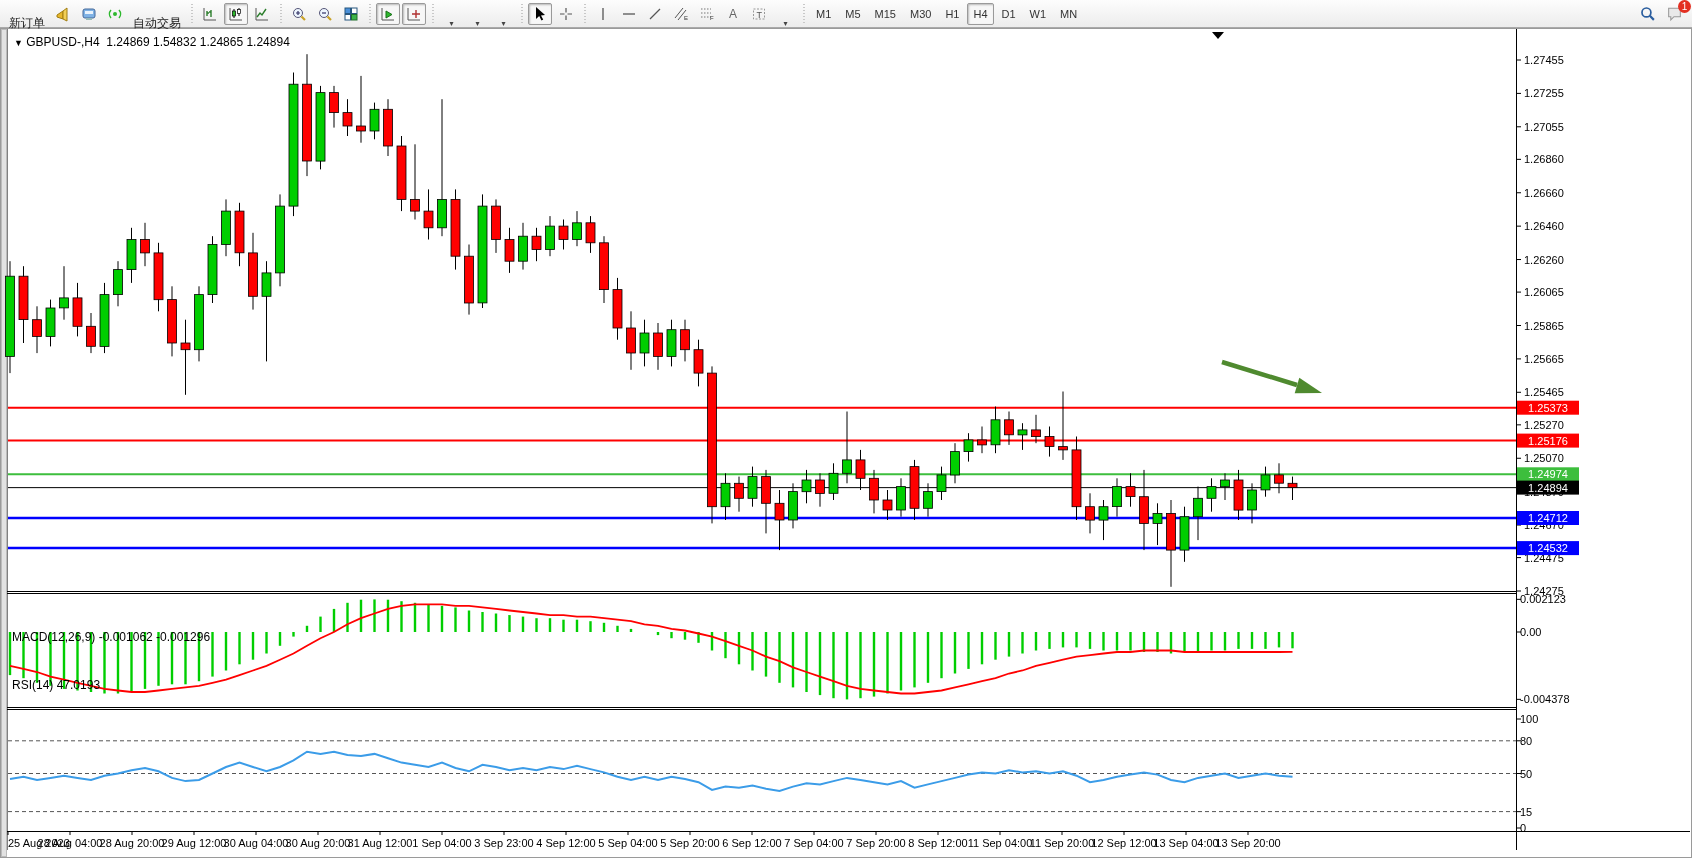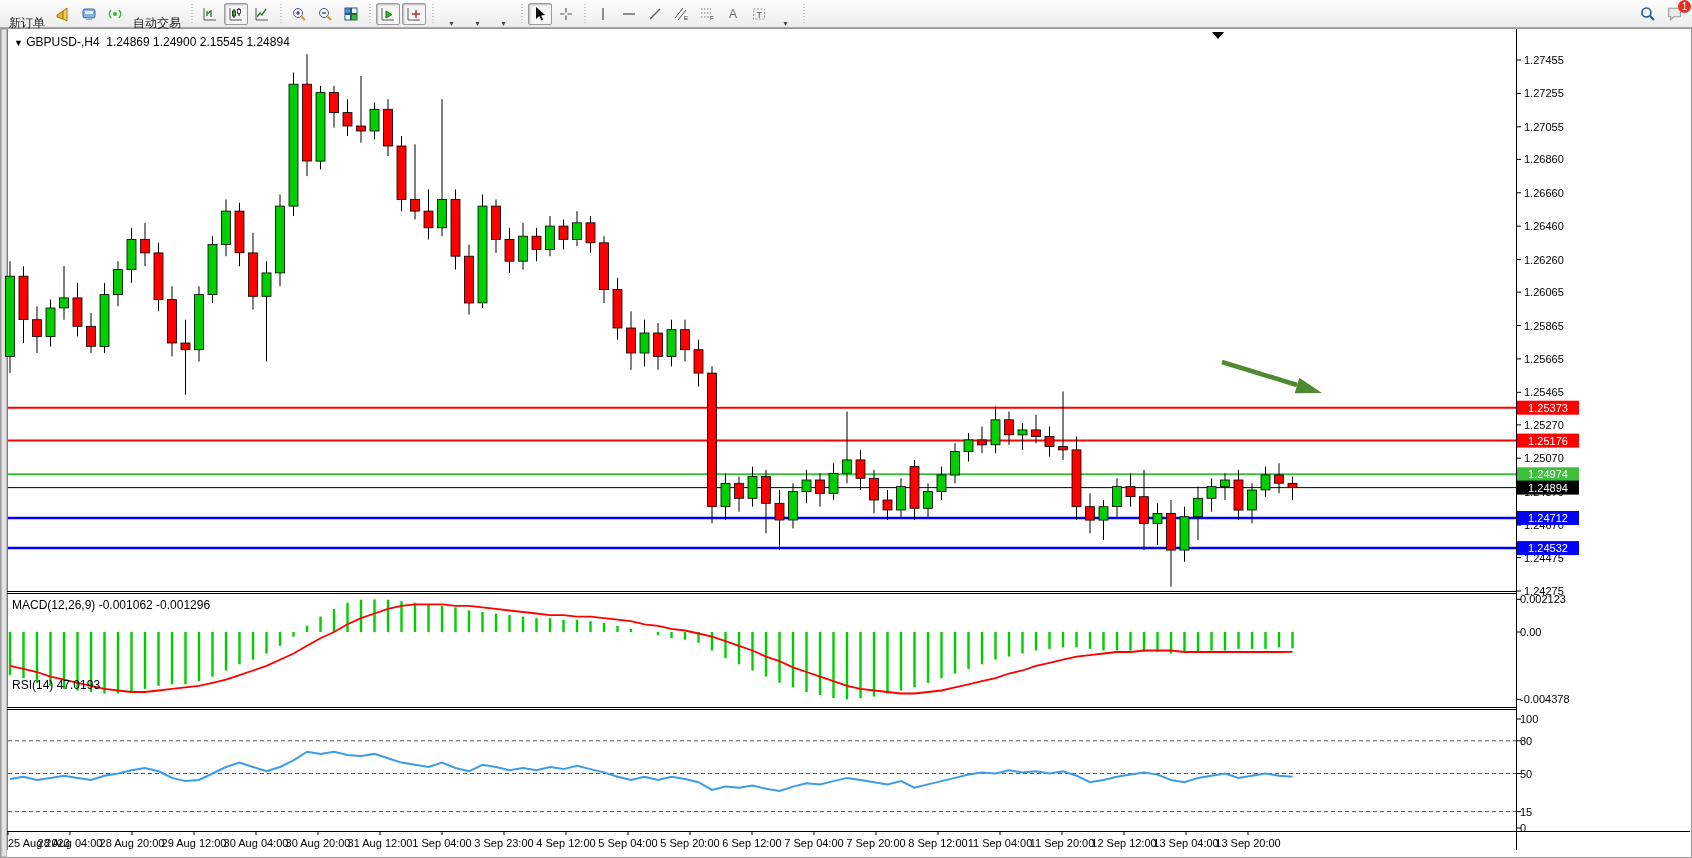--- a/index.html
+++ b/index.html
@@ -206,20 +206,31 @@
       </svg>
   </div>
   <div class="tb-btn">
     <svg width="16" height="16" viewBox="0 0 16 16">
         <path d="M3 3l5 5M8 8l-1-3.5M8 8l-3.5-1" stroke="#446" stroke-width="1.2" fill="none"></path>
         <path d="M13 13l-4-4M9 9l1 3.5M9 9l3.5 1" stroke="#446" stroke-width="1.2" fill="none"></path>
       </svg>
     <span class="caret">▾</span>
   </div>
   <div class="tb-sep"></div>
+  <div id="tf-group" style="display:flex;align-items:center;">
+      <div class="tb-btn tf-btn">M1</div>
+      <div class="tb-btn tf-btn">M5</div>
+      <div class="tb-btn tf-btn">M15</div>
+      <div class="tb-btn tf-btn">M30</div>
+      <div class="tb-btn tf-btn">H1</div>
+      <div class="tb-btn tf-btn pressed">H4</div>
+      <div class="tb-btn tf-btn">D1</div>
+      <div class="tb-btn tf-btn">W1</div>
+      <div class="tb-btn tf-btn">MN</div>
+    </div>
   <div class="tb-right">
     <div class="tb-btn">
       <svg width="17" height="17" viewBox="0 0 16 16">
           <circle cx="7" cy="7" r="4.2" fill="none" stroke="#2a5d9e" stroke-width="1.6"></circle>
           <line x1="10.2" y1="10.2" x2="14" y2="14" stroke="#2a5d9e" stroke-width="2"></line>
         </svg>
     </div>
     <div class="tb-btn chat-wrap">
       <svg width="17" height="17" viewBox="0 0 16 16">
           <path d="M2.5 3h11v8h-6l-3 3v-3h-2z" fill="#e9e9e9" stroke="#999"></path>
@@ -665,17 +676,17 @@
           <text x="1124" y="819" text-anchor="middle">12 Sep 12:00</text>
           <line x1="1186" y1="803" x2="1186" y2="807" stroke="#000"></line>
           <text x="1186" y="819" text-anchor="middle">13 Sep 04:00</text>
           <line x1="1248" y1="803" x2="1248" y2="807" stroke="#000"></line>
           <text x="1248" y="819" text-anchor="middle">13 Sep 20:00</text>
         </g>
       </svg></div>
   <div class="overlay" style="left:14px; top:7px;">
     <span style="font-size:9px;">▼</span>
     <span>GBPUSD-,H4</span>&nbsp;
-    <span>1.24869 1.24900 2.15545 1.24894</span>
-  </div>
-  <div class="overlay" style="left:12px; top:570px;">MACD(12,26,9) -0.001062 -0.001296</div>
+    <span>1.24869 1.54832 1.24865 1.24894</span>
+  </div>
+  <div class="overlay" style="left:12px; top:602px;">MACD(12,26,9) -0.001062 -0.001296</div>
   <div class="overlay" style="left:12px; top:650px;">RSI(14) 47.0193</div>
 </div>
 
 </body></html>

